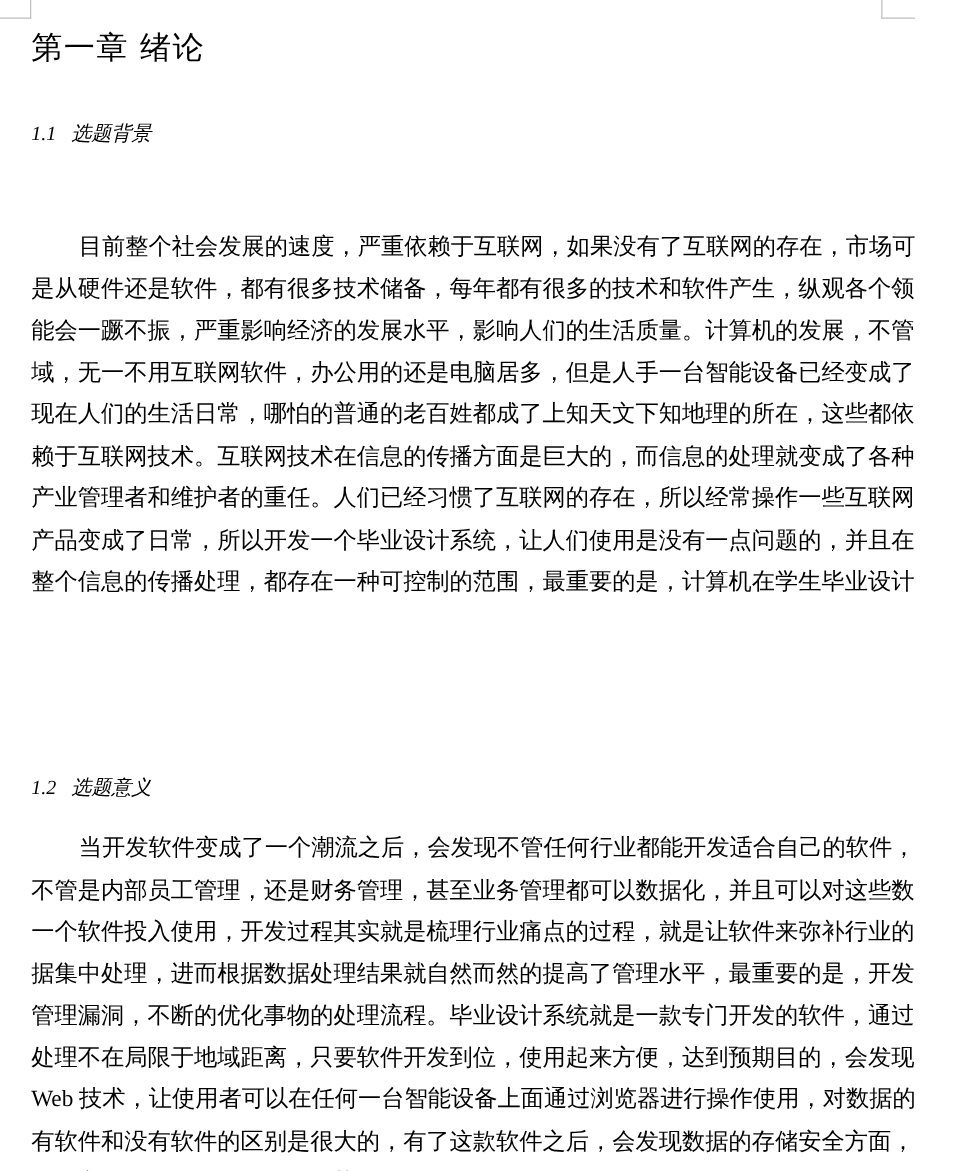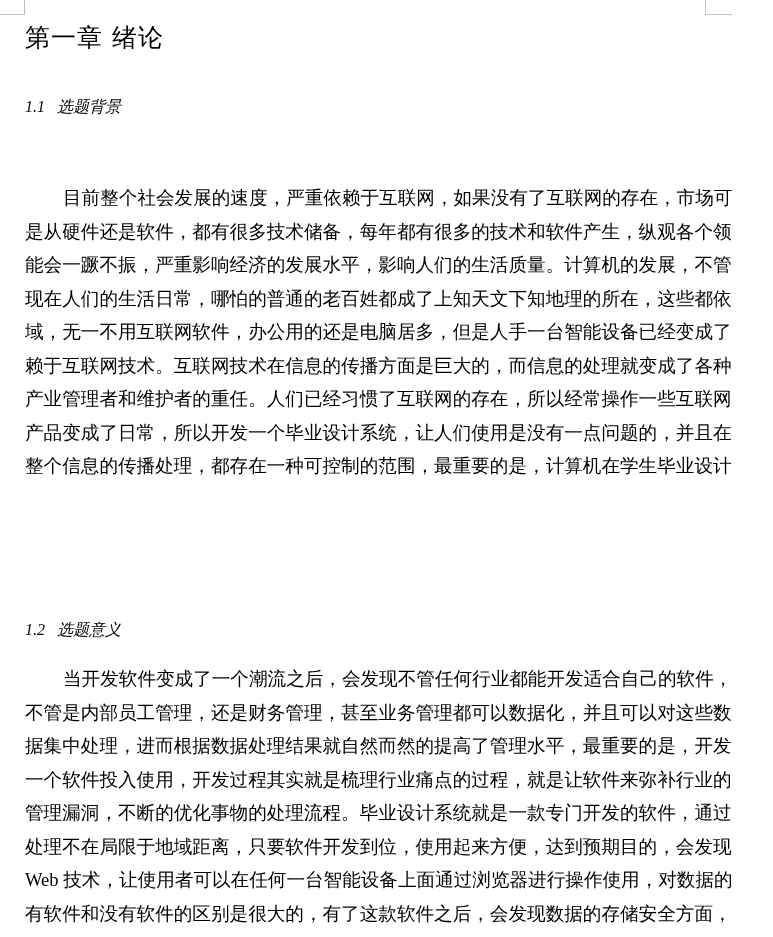--- a/index.html
+++ b/index.html
@@ -99,37 +99,37 @@
   <div class="chapter-title">第一章  绪论</div>
 
   <div class="section-heading sec-1">
     <span class="num">1.1</span><span>选题背景</span>
   </div>
 
   <div class="para para-1">
     <span class="line indent">目前整个社会发展的速度，严重依赖于互联网，如果没有了互联网的存在，市场可</span>
     <span class="line">是从硬件还是软件，都有很多技术储备，每年都有很多的技术和软件产生，纵观各个领</span>
     <span class="line">能会一蹶不振，严重影响经济的发展水平，影响人们的生活质量。计算机的发展，不管</span>
+    <span class="line">域，无一不用互联网软件，办公用的还是电脑居多，但是人手一台智能设备已经变成了</span>
     <span class="line">现在人们的生活日常，哪怕的普通的老百姓都成了上知天文下知地理的所在，这些都依</span>
-    <span class="line">域，无一不用互联网软件，办公用的还是电脑居多，但是人手一台智能设备已经变成了</span>
     <span class="line">赖于互联网技术。互联网技术在信息的传播方面是巨大的，而信息的处理就变成了各种</span>
     <span class="line">产业管理者和维护者的重任。人们已经习惯了互联网的存在，所以经常操作一些互联网</span>
     <span class="line">产品变成了日常，所以开发一个毕业设计系统，让人们使用是没有一点问题的，并且在</span>
     <span class="line">整个信息的传播处理，都存在一种可控制的范围，最重要的是，计算机在学生毕业设计</span>
   </div>
 
   <div class="section-heading sec-2">
     <span class="num">1.2</span><span>选题意义</span>
   </div>
 
   <div class="para para-2">
     <span class="line indent">当开发软件变成了一个潮流之后，会发现不管任何行业都能开发适合自己的软件，</span>
     <span class="line">不管是内部员工管理，还是财务管理，甚至业务管理都可以数据化，并且可以对这些数</span>
+    <span class="line">一个软件投入使用，开发过程其实就是梳理行业痛点的过程，就是让软件来弥补行业的</span>
     <span class="line">据集中处理，进而根据数据处理结果就自然而然的提高了管理水平，最重要的是，开发</span>
-    <span class="line">一个软件投入使用，开发过程其实就是梳理行业痛点的过程，就是让软件来弥补行业的</span>
     <span class="line">管理漏洞，不断的优化事物的处理流程。毕业设计系统就是一款专门开发的软件，通过</span>
     <span class="line">处理不在局限于地域距离，只要软件开发到位，使用起来方便，达到预期目的，会发现</span>
     <span class="line">Web 技术，让使用者可以在任何一台智能设备上面通过浏览器进行操作使用，对数据的</span>
     <span class="line">有软件和没有软件的区别是很大的，有了这款软件之后，会发现数据的存储安全方面，</span>
     <span class="line last">比起之前的满屋寻找记录的优势是多么的巨大。</span>
   </div>
 
 </div>
 
 </body></html>

